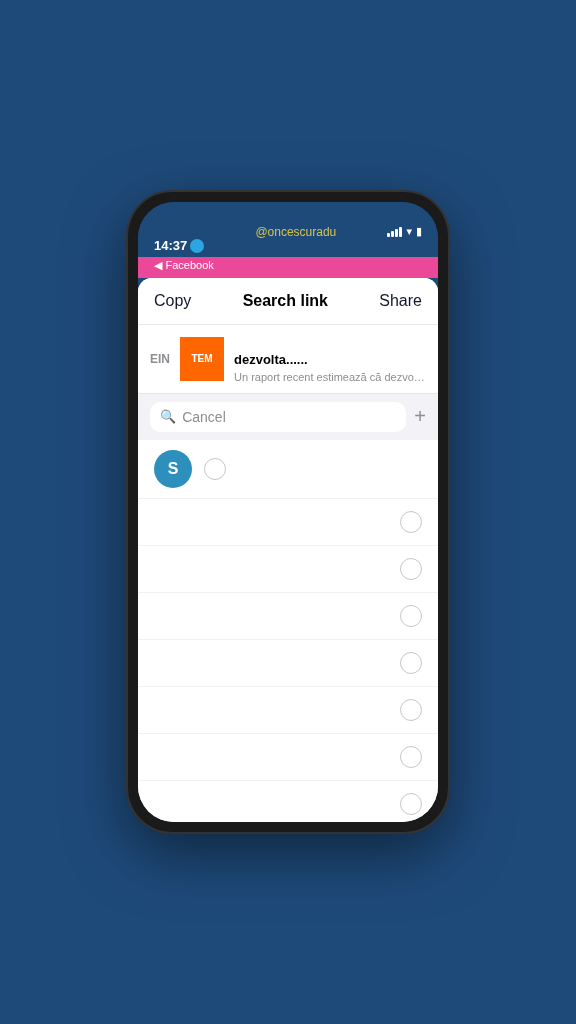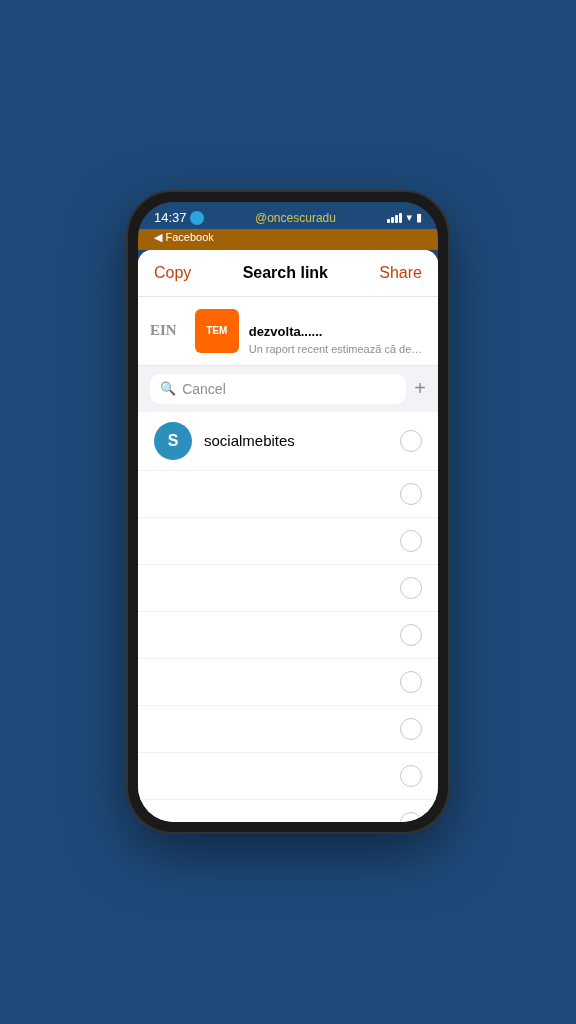--- a/index.html
+++ b/index.html
@@ -40,24 +40,25 @@
       display: flex;
       justify-content: space-between;
       align-items: center;
       padding: 8px 16px 4px;
       flex-shrink: 0;
     }
 
     .status-time {
       color: white;
       font-size: 13px;
-      font-weight: 400;
+      font-weight: 700;
       display: flex;
       align-items: flex-end;
       gap: 3px;
+      margin-top: 28px;
     }
 
     .telegram-icon {
       width: 14px;
       height: 14px;
       background: #2ca5e0;
       border-radius: 50%;
       display: inline-block;
     }
 
@@ -85,21 +86,21 @@
       border-radius: 1px;
     }
 
     .wifi-icon, .battery-icon {
       color: white;
       font-size: 11px;
     }
 
     
     .nav-bar {
-      background: #a16207;
+      background: #ec4899;
       padding: 2px 16px 6px;
       display: flex;
       align-items: center;
     }
 
     .back-link {
       color: white;
       font-size: 11px;
       display: flex;
       align-items: center;
@@ -128,21 +129,21 @@
     .sheet-header {
       background: white;
       display: flex;
       justify-content: space-between;
       align-items: center;
       padding: 14px 16px;
       border-bottom: 1px solid #e5e5ea;
     }
 
     .header-copy, .header-cancel {
-      color: #c2410c;
+      color: #0f172a;
       font-size: 16px;
       cursor: pointer;
     }
 
     .header-title {
       color: #000;
       font-size: 16px;
       font-weight: 600;
     }
 
@@ -150,42 +151,40 @@
     .preview-card {
       background: white;
       display: flex;
       align-items: center;
       padding: 10px 12px;
       gap: 10px;
       border-bottom: 1px solid #e5e5ea;
     }
 
     .preview-label {
-      font-size: 15px;
+      font-size: 12px;
       color: #8e8e93;
       font-weight: 600;
       flex-shrink: 0;
-      font-family: Liberation Serif, serif;
     }
 
     .preview-thumb {
       width: 44px;
       height: 44px;
       background: #ff6600;
-      border-radius: 6px;
+      border-radius: 0;
       flex-shrink: 0;
       display: flex;
       align-items: center;
       justify-content: center;
       color: white;
       font-size: 11px;
       font-weight: 700;
       overflow: hidden;
       position: relative;
-      margin-left: 8px;
     }
 
     .preview-thumb-text {
       color: white;
       font-size: 10px;
       font-weight: 800;
       line-height: 1;
     }
 
     .preview-content {
@@ -357,21 +356,20 @@
           </div>
           <span class="add-btn">+</span>
         </div>
 
         <div class="contacts-list">
 
           <div class="contact-item">
             <div class="contact-avatar">
               <span class="avatar-letter">S</span>
             </div>
-            <span class="contact-name">socialmebites</span>
             <div class="contact-radio"></div>
           </div>
 
           <div class="empty-row">
             <div class="contact-radio"></div>
           </div>
           <div class="empty-row">
             <div class="contact-radio"></div>
           </div>
           <div class="empty-row">

